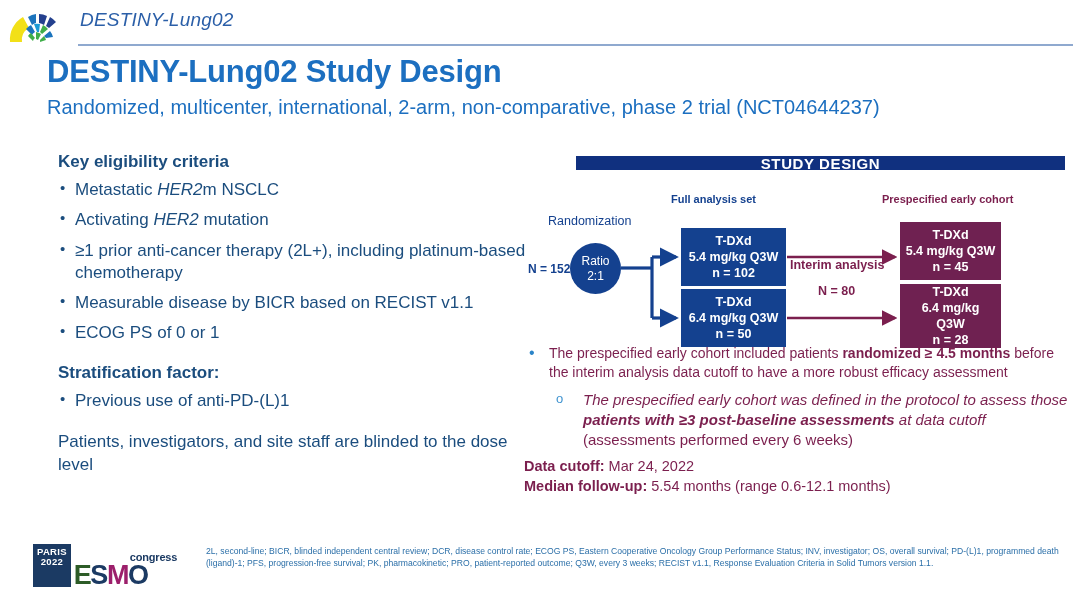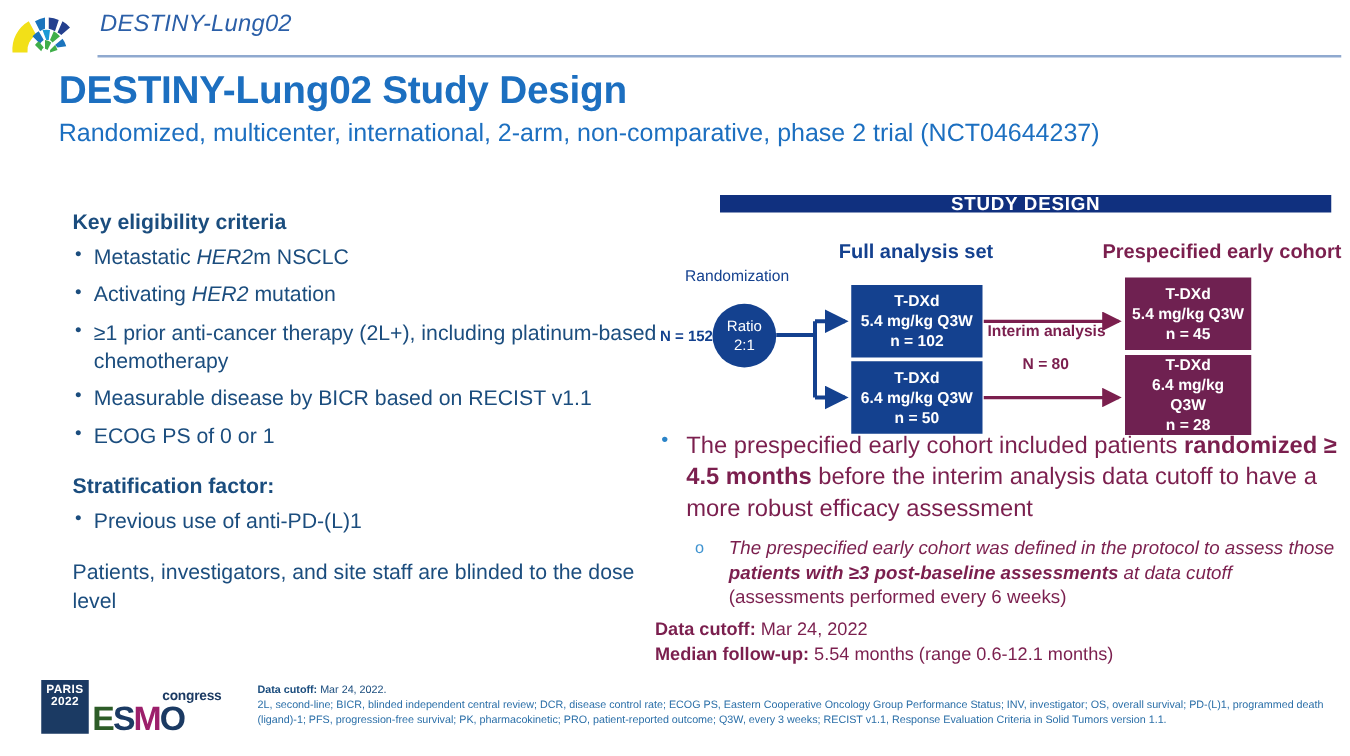--- a/index.html
+++ b/index.html
@@ -55,21 +55,21 @@
     left: 47px; top: 96px;
     font-size: 20px;
     font-weight: 400;
     color: #1c6fc0;
     white-space: nowrap;
   }
 
   
   .left-col {
     position: absolute;
-    left: 58px; top: 168px;
+    left: 58px; top: 152px;
     width: 480px;
     color: #1b4d7e;
   }
   .sec-head {
     font-size: 17px;
     font-weight: bold;
     color: #1b4d7e;
     margin: 0 0 7px 0;
     line-height: 1.2;
   }
@@ -106,21 +106,21 @@
     color: #ffffff;
     font-size: 15px;
     font-weight: bold;
     letter-spacing: .6px;
     display: flex;
     align-items: center;
     justify-content: center;
   }
   .col-label {
     position: absolute;
-    font-size: 16px;
+    font-size: 11px;
     font-weight: bold;
     white-space: nowrap;
   }
   .lbl-fas { left: 671px; top: 193px; color: #14418f; }
   .lbl-pec { left: 882px; top: 193px; color: #7b1f4e; }
   .lbl-rand { left: 548px; top: 214px; color: #14418f; font-size: 12.5px; font-weight: normal; position: absolute; }
   .lbl-n152 {
     position: absolute;
     left: 528px; top: 262px;
     font-size: 12px; font-weight: bold; color: #14418f;
@@ -181,21 +181,21 @@
   
   .right-col {
     position: absolute;
     left: 524px; top: 344px;
     width: 552px;
     color: #7b1f4e;
   }
   .rc-bullet {
     position: relative;
     padding-left: 25px;
-    font-size: 19px;
+    font-size: 14px;
     line-height: 1.33;
     color: #7b1f4e;
   }
   .rc-bullet::before {
     content: "•";
     position: absolute;
     left: 5px; top: -2px;
     font-size: 16px;
     color: #2b84c8;
   }
@@ -384,21 +384,20 @@
 <div class="right-col">
   <div class="rc-bullet"><span>The prespecified early cohort included patients </span><b>randomized ≥ 4.5 months</b><span> before the interim analysis data cutoff to have a more robust efficacy assessment</span></div>
 
   <div class="rc-sub"><span>The prespecified early cohort was defined in the protocol to assess those </span><b>patients with ≥3 post-baseline assessments</b><span> at data cutoff </span><span class="noital">(assessments performed every 6 weeks)</span></div>
 
   <div class="rc-foot"><b>Data cutoff:</b><span> Mar 24, 2022</span></div>
   <div class="rc-foot" style="margin-top:0"><b>Median follow-up:</b><span> 5.54 months (range 0.6-12.1 months)</span></div>
 </div>
 
 <div class="footer-notes">
-  <div class="fn-cut"><b>Data cutoff:</b><span> Mar 24, 2022.</span></div>
   <div>2L, second-line; BICR, blinded independent central review; DCR, disease control rate; ECOG PS, Eastern Cooperative Oncology Group Performance Status; INV, investigator; OS, overall survival; PD-(L)1, programmed death (ligand)-1; PFS, progression-free survival; PK, pharmacokinetic; PRO, patient-reported outcome; Q3W, every 3 weeks;  RECIST v1.1, Response Evaluation Criteria in Solid Tumors version 1.1.</div>
 </div>
 
 <div class="esmo-logo">
   <div class="esmo-paris">
     <div>PARIS</div>
     <div>2022</div>
   </div>
   <div class="esmo-word">
     <span class="e">E</span>

